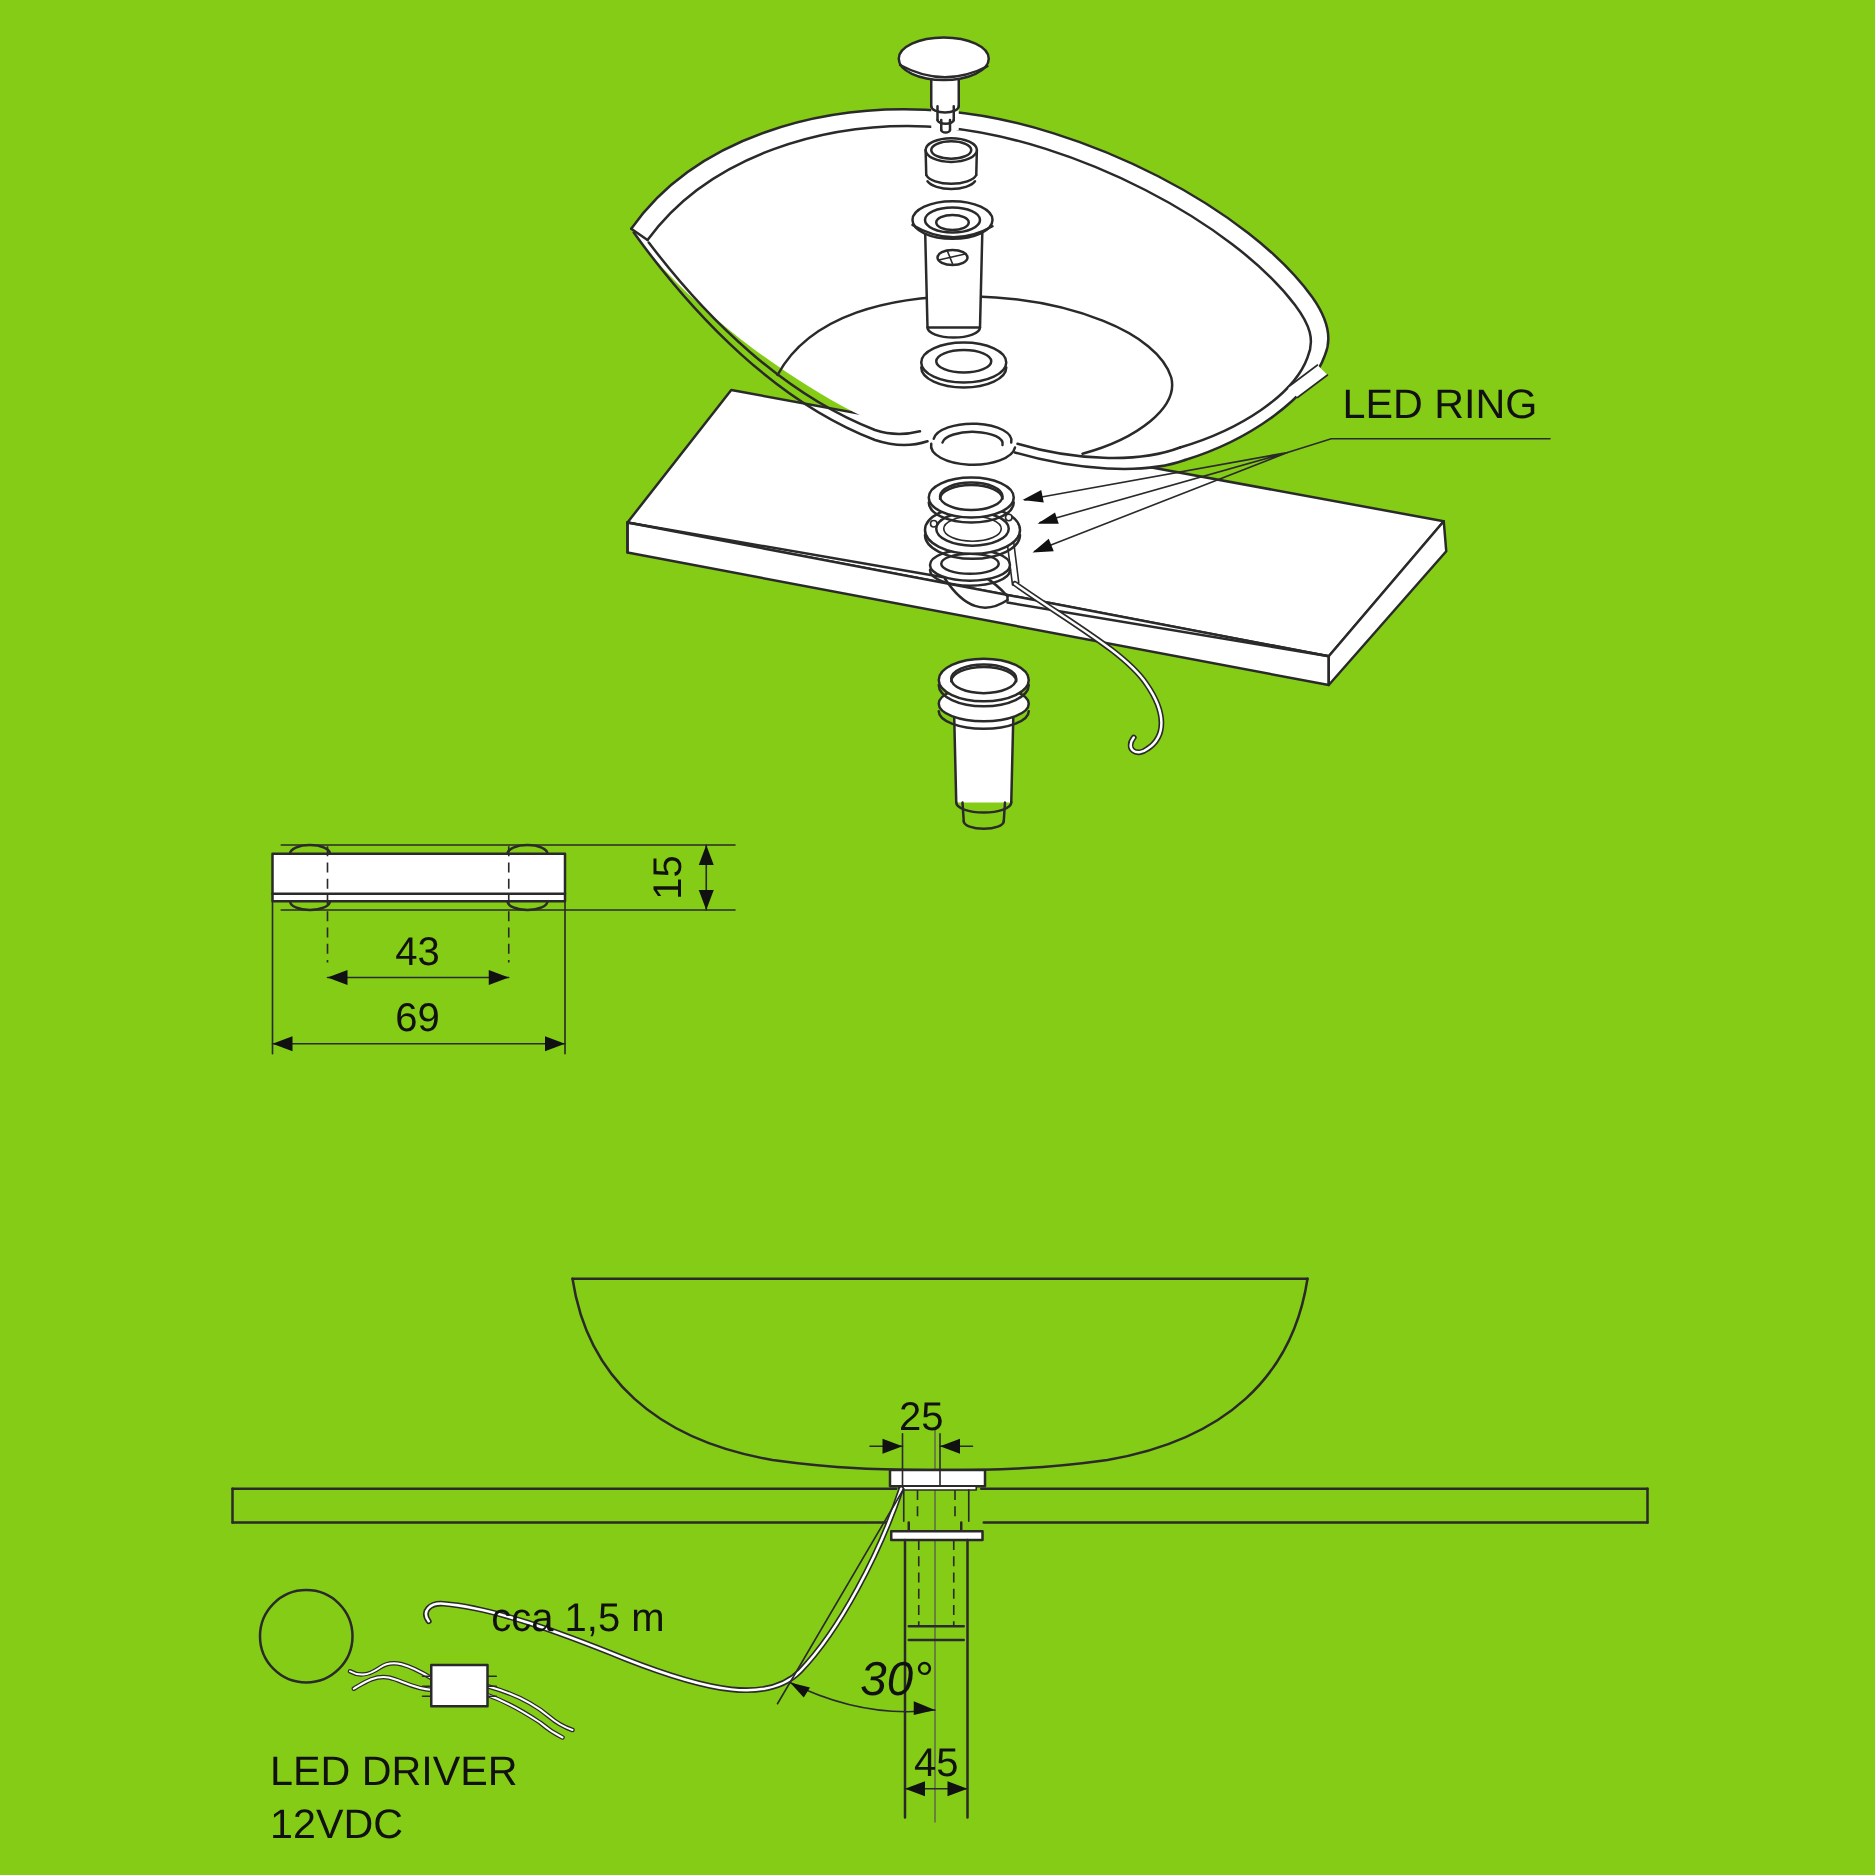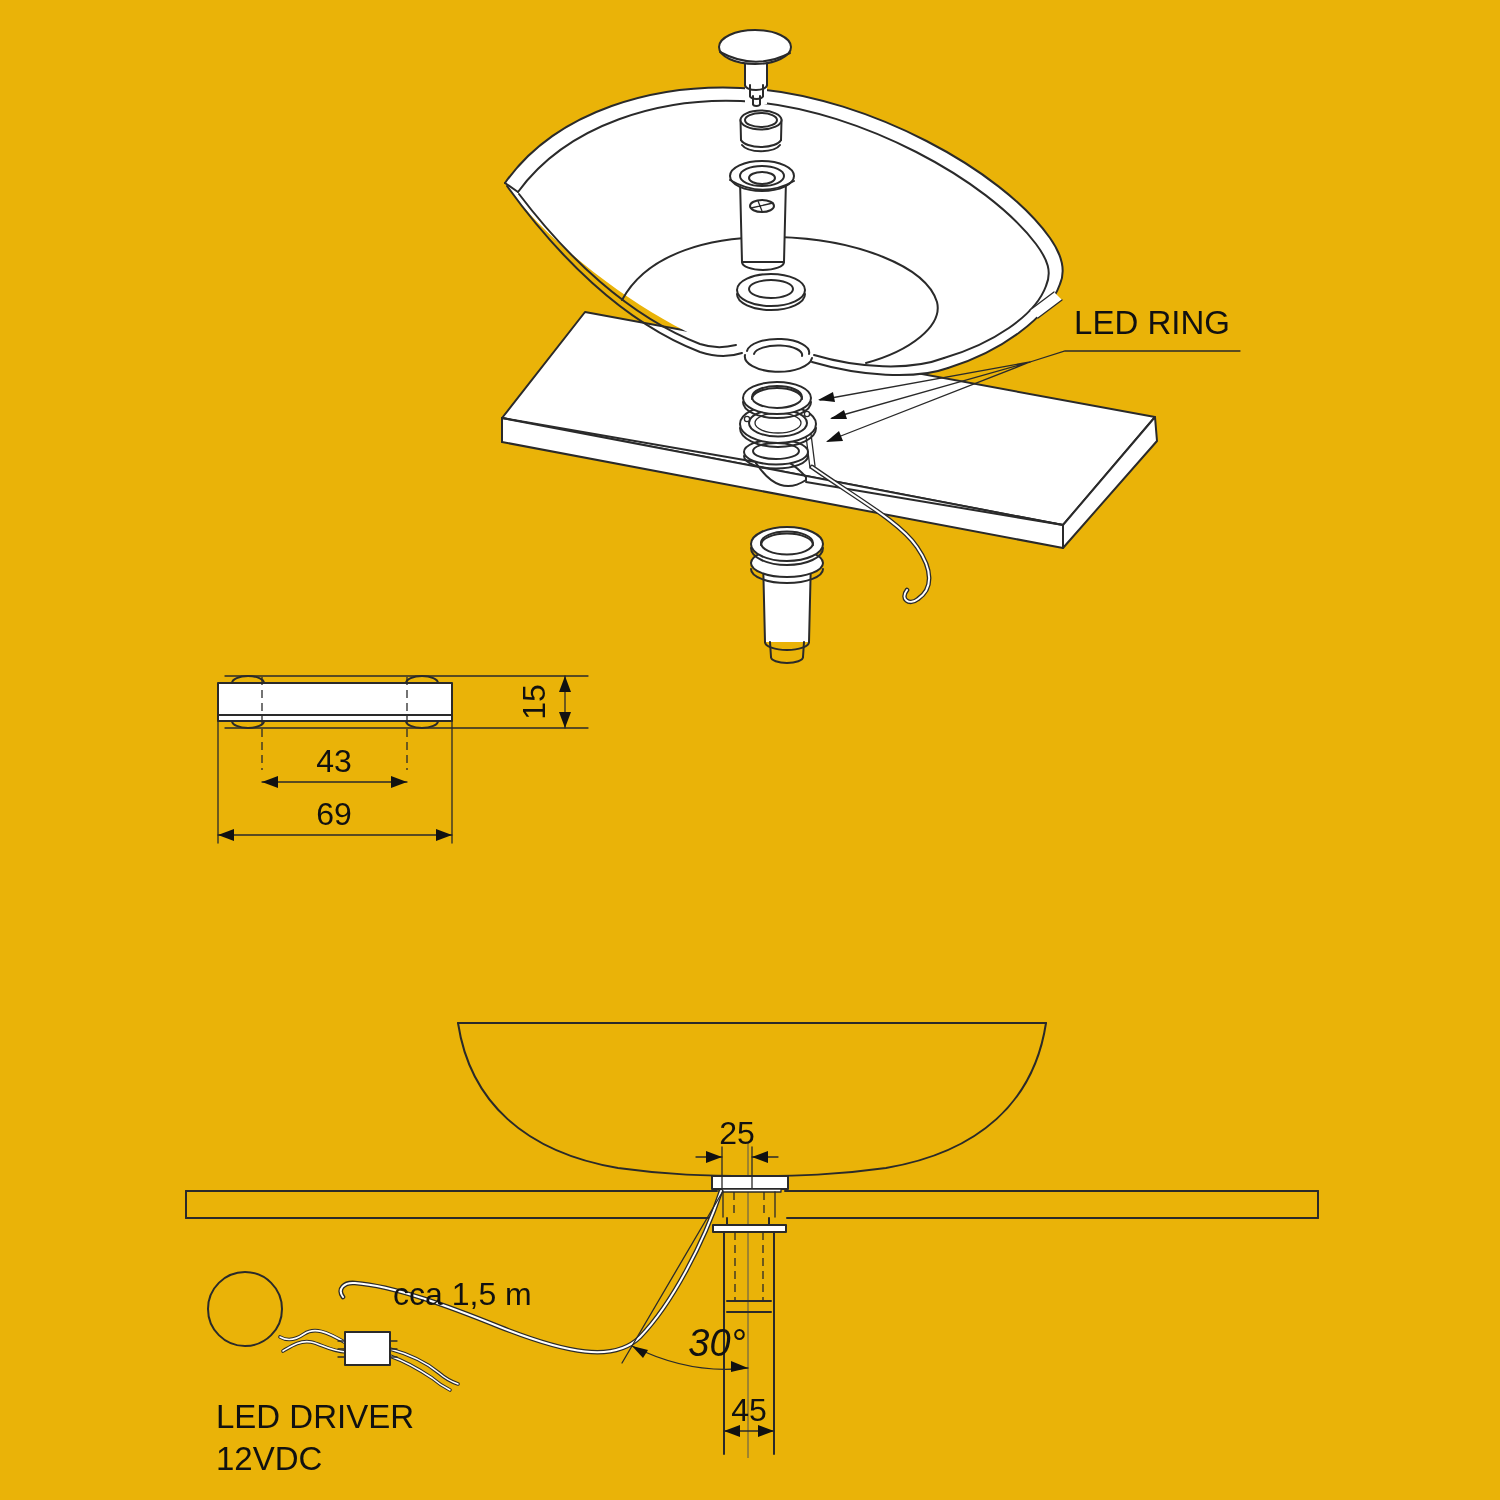--- a/index.html
+++ b/index.html
@@ -1,16 +1,16 @@
 <!DOCTYPE html>
 <html><head>
 <meta charset="utf-8">
 <style>
   html,body{margin:0;padding:0;background:#ffffff;}
-  .canvas{position:relative;width:1500px;height:1500px;background:#eab308;overflow:hidden;}
+  .canvas{position:relative;width:1500px;height:1500px;background:#84cc16;overflow:hidden;}
   svg{display:block;}
   svg text{font-family:"Liberation Sans", sans-serif;fill:#111;}
   .ln{fill:none;stroke:#2a2a2a;stroke-width:2;stroke-linecap:round;stroke-linejoin:round;}
   .wf{fill:#ffffff;stroke:#2a2a2a;stroke-width:2;stroke-linejoin:round;}
   .wfo{fill:#ffffff;stroke:none;}
   .tn{fill:none;stroke:#2a2a2a;stroke-width:1.3;stroke-linecap:round;}
   .axis{fill:none;stroke:#555;stroke-width:1;}
   .dash{fill:none;stroke:#2a2a2a;stroke-width:1.3;stroke-dasharray:8 5;}
   .cabo{fill:none;stroke:#2a2a2a;stroke-width:4.6;stroke-linecap:round;}
   .cabi{fill:none;stroke:#ffffff;stroke-width:2;stroke-linecap:round;}

